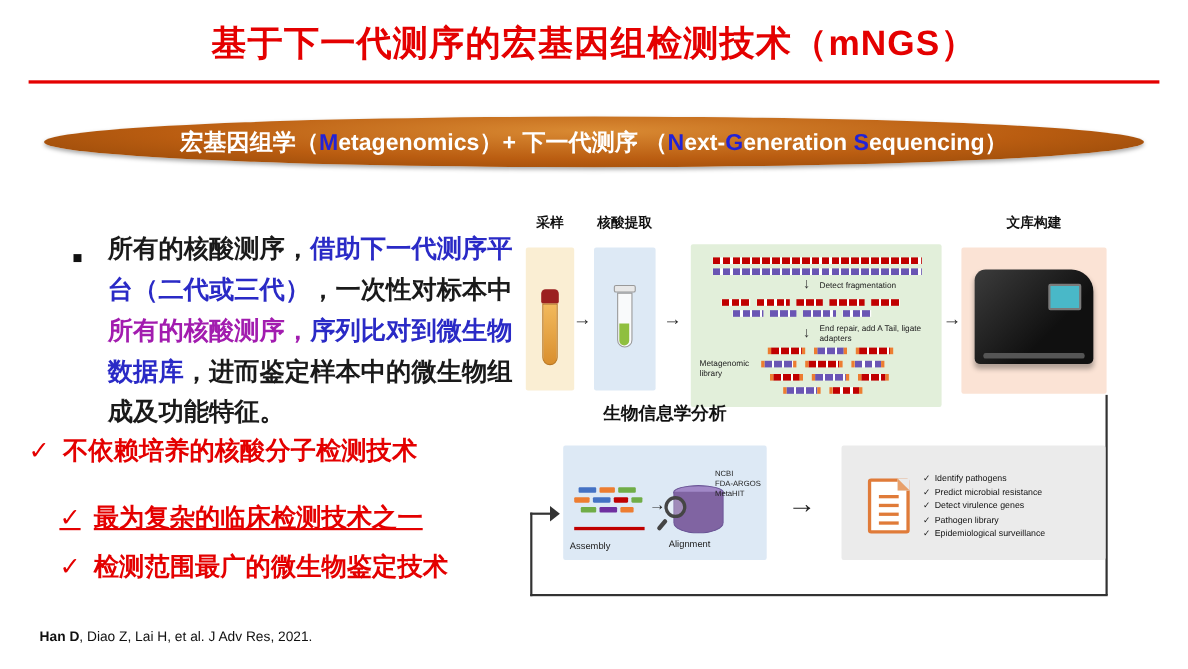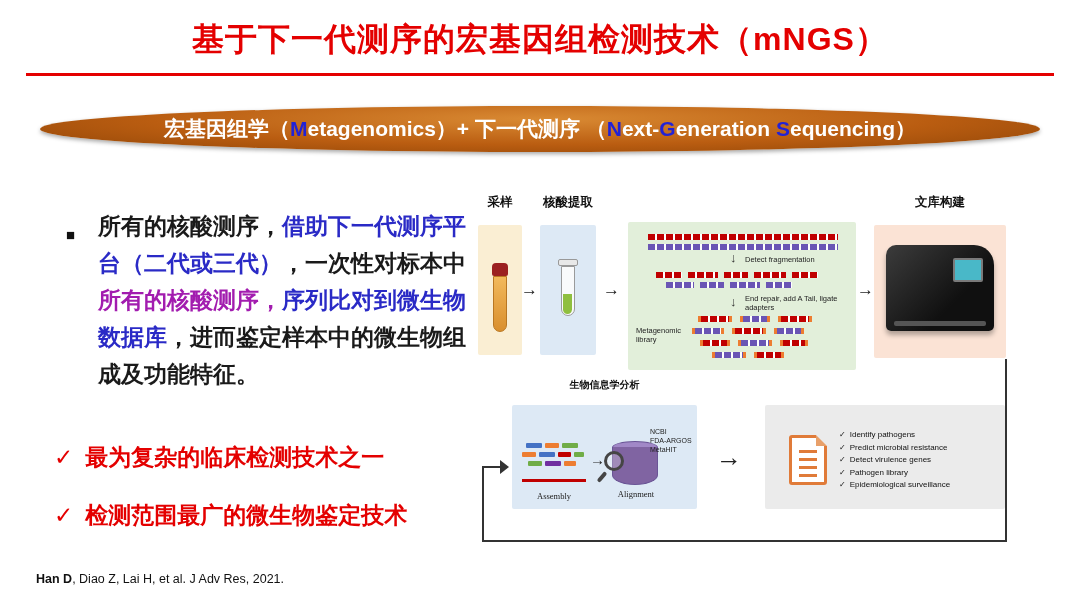--- a/index.html
+++ b/index.html
@@ -21,21 +21,21 @@
 
   
   .bullet-para { position:absolute; left:62px; top:208px; width:404px; padding-left:36px;
                  font-size:23px; font-weight:bold; line-height:37px; color:#1a1a1a; text-align:justify; }
   .bullet-marker { position:absolute; left:4px; top:8px; font-size:15px; color:#111; }
 
   
   .check-line { position:absolute; color:#e40000; font-size:23px; font-weight:bold; white-space:nowrap; }
   .check-mark { margin-right:12px; }
   .check-0 { left:26px; top:394px; }
-  .check-1 { left:54px; top:442px; }
+  .check-1 { left:54px; top:455px;text-decoration:underline; }
   .check-2 { left:54px; top:500px; }
 
   .citation { position:absolute; left:36px; top:572px; font-size:12.5px; color:#111; }
 
   
   .diagram { position:absolute; left:470px; top:192px; width:545px; height:368px; color:#111; }
   .step-label { position:absolute; top:2px; font-size:12.5px; font-weight:bold; text-align:center; white-space:nowrap; }
   .sl-0 { left:-8px;  width:76px; }
   .sl-1 { left:58px;  width:80px; }
   .sl-2 { left:158px; width:228px; }
@@ -48,21 +48,21 @@
   .box-seq     { left:404px; top:33px;  width:132px; height:133px; background:#fbe3d5; }
   .box-bioinfo { left:42px;  top:213px; width:185px; height:104px; background:#dde9f5; }
   .box-results { left:295px; top:213px; width:240px; height:104px; background:#ebebeb; }
 
   .harrow { position:absolute; font-size:17px; font-weight:bold; color:#222; }
   .ha-0 { left:51px;  top:88px; }
   .ha-1 { left:133px; top:88px; }
   .ha-2 { left:387px; top:88px; }
   .ha-mid { left:246px; top:250px; font-size:26px; }
 
-  .bottom-label { position:absolute; top:186px; font-size:10px; font-weight:bold; text-align:center; }
+  .bottom-label { position:absolute; top:174px; font-size:16px; font-weight:bold; text-align:center; }
   .bl-0 { left:42px;  width:185px; }
   .bl-1 { left:295px; width:240px; }
 
   
   .conn { position:absolute; background:#333; }
   .conn-right-v  { left:535px; top:167px; width:2px;  height:182px; }
   .conn-bottom-h { left:12px;  top:348px; width:525px; height:2px; }
   .conn-left-v   { left:12px;  top:274px; width:2px;  height:76px; }
   .conn-left-h   { left:12px;  top:274px; width:20px; height:2px; }
   .conn-arrowhead { position:absolute; left:30px; top:268px; width:0; height:0;
@@ -92,21 +92,21 @@
   .seq-machine { position:absolute; left:12px; top:20px; width:108px; height:86px;
                  background:linear-gradient(135deg,#3c3c3c,#101010 65%); border-radius:10px 20px 5px 5px;
                  box-shadow:0 4px 5px rgba(0,0,0,.3); }
   .seq-screen { position:absolute; right:11px; top:13px; width:30px; height:24px; background:#49b8c8;
                 border:2px solid #7a7a7a; border-radius:2px; }
   .seq-base { position:absolute; left:8px; bottom:5px; width:92px; height:5px; background:#555; border-radius:2px; }
 
   
   .read { position:absolute; height:5px; border-radius:1px; }
   .contig-line { position:absolute; left:10px; top:74px; width:64px; height:3px; background:#c00000; }
-  .bi-label { position:absolute; font-size:8.5px; text-align:center; color:#222;font-family:Liberation Serif, serif; }
+  .bi-label { position:absolute; font-size:8.5px; text-align:left; color:#222; }
   .bi-arrow { position:absolute; left:78px; top:46px; font-size:15px; font-weight:bold; color:#222; }
   .db-cyl-top  { position:absolute; left:100px; top:36px; width:46px; height:13px; background:#a188c7;
                  border:1px solid #6a5596; border-radius:50%; }
   .db-cyl-body { position:absolute; left:100px; top:42px; width:46px; height:38px; background:#8064a2;
                  border:1px solid #6a5596; border-top:none; border-radius:0 0 23px 23px / 0 0 10px 10px; }
   .magnifier { position:absolute; left:92px; top:46px; width:20px; height:20px; border:3px solid #454545;
                border-radius:50%; background:rgba(255,255,255,.25); }
   .mag-handle { position:absolute; left:88px; top:66px; width:4px; height:12px; background:#454545; transform:rotate(40deg); border-radius:2px; }
   .db-text { position:absolute; left:138px; top:22px; font-size:7px; line-height:9px; color:#222; }
 
@@ -129,20 +129,23 @@
 
   <div class="banner">
     <span><span style="color: rgb(255, 255, 255);">宏基因组学（</span><span style="color: rgb(34, 34, 214);">M</span><span style="color: rgb(255, 255, 255);">etagenomics）+ 下一代测序 （</span><span style="color: rgb(34, 34, 214);">N</span><span style="color: rgb(255, 255, 255);">ext-</span><span style="color: rgb(34, 34, 214);">G</span><span style="color: rgb(255, 255, 255);">eneration </span><span style="color: rgb(34, 34, 214);">S</span><span style="color: rgb(255, 255, 255);">equencing）</span></span>
   </div>
 
   <div class="bullet-para">
     <span class="bullet-marker">■</span>
     <span><span style="color: rgb(26, 26, 26);">所有的核酸测序，</span><span style="color: rgb(42, 42, 198);">借助下一代测序平台（二代或三代）</span><span style="color: rgb(26, 26, 26);">，一次性对标本中</span><span style="color: #a21caf;">所有的核酸测序，</span><span style="color: rgb(42, 42, 198);">序列比对到微生物数据库</span><span style="color: rgb(26, 26, 26);">，进而鉴定样本中的微生物组成及功能特征。</span></span>
   </div>
 
+  <div class="check-line check-0">
+    <span class="check-mark">✓</span><span>不依赖培养的核酸分子检测技术</span>
+  </div>
   <div class="check-line check-1">
     <span class="check-mark">✓</span><span>最为复杂的临床检测技术之一</span>
   </div>
   <div class="check-line check-2">
     <span class="check-mark">✓</span><span>检测范围最广的微生物鉴定技术</span>
   </div>
 
   <div class="citation"><span style="font-weight: 700;">Han D</span><span>, Diao Z, Lai H, et al. J Adv Res, 2021.</span></div>
 
   <div class="diagram">

